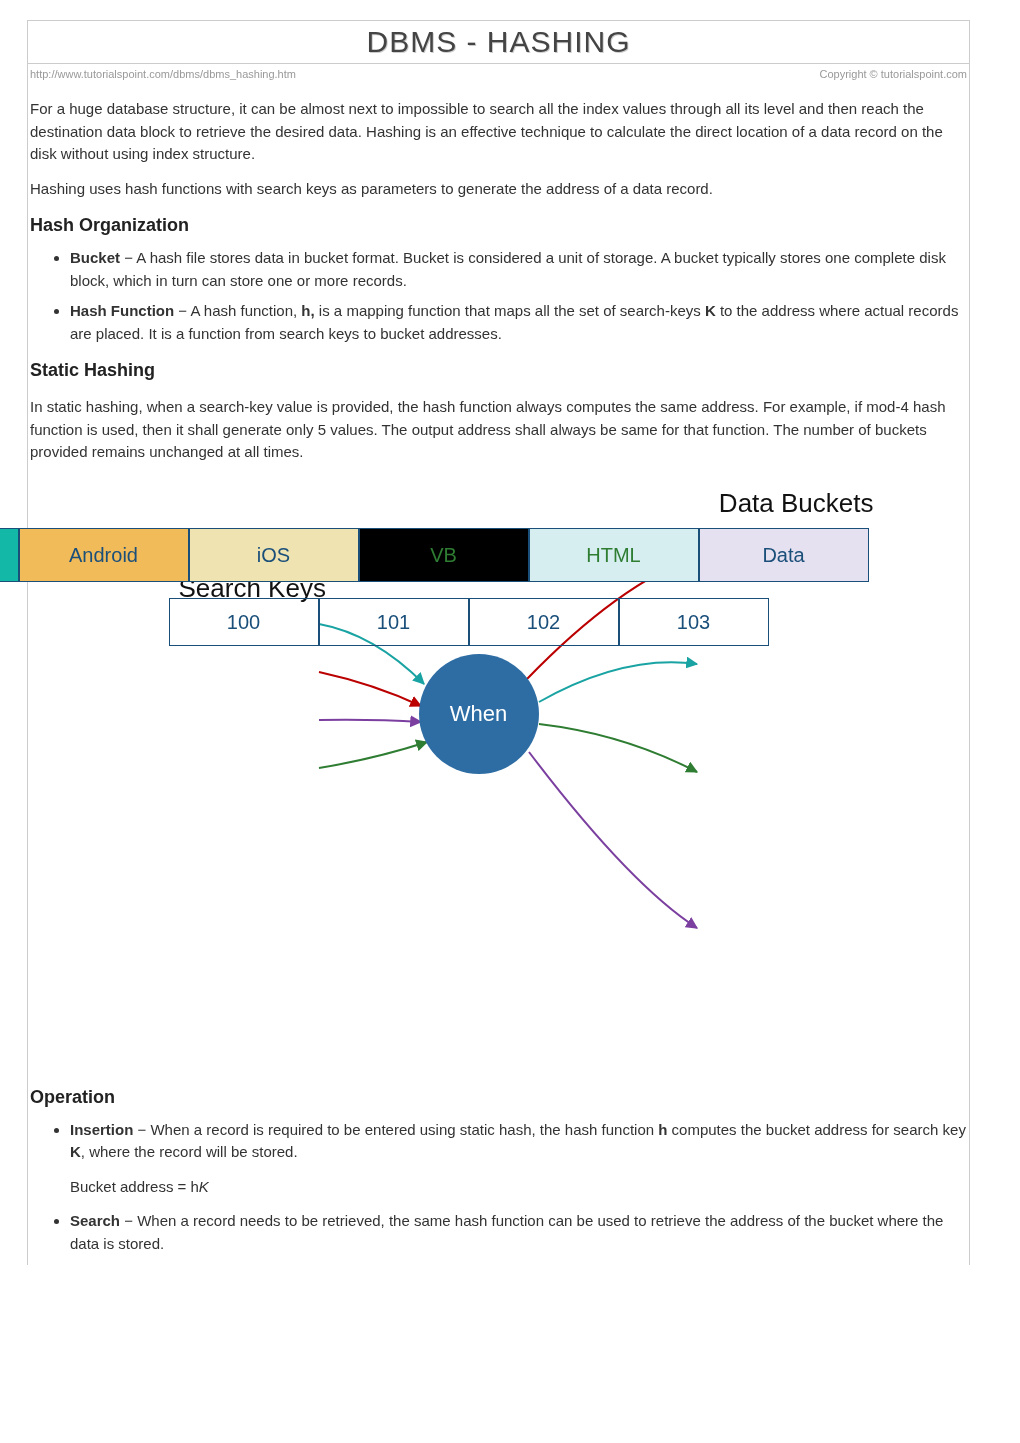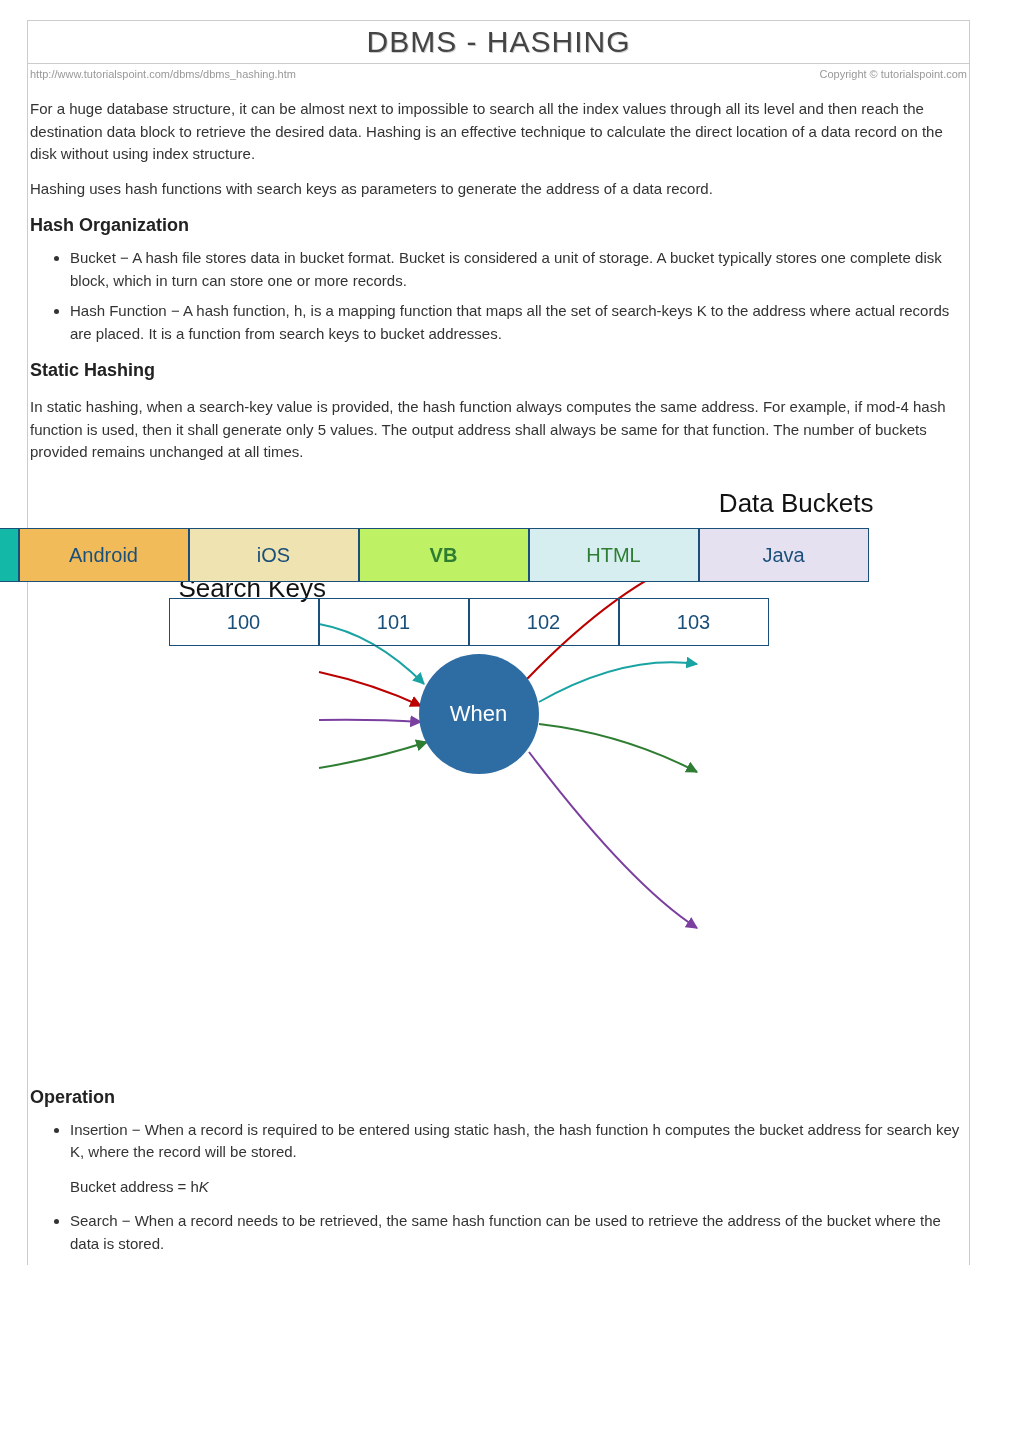--- a/index.html
+++ b/index.html
@@ -46,21 +46,21 @@
   }
   .content p { margin: 12px 0; }
   .content h2 {
     font-size: 18px;
     font-weight: bold;
     margin: 12px 0 8px 0;
     color: #222;
   }
   .content ul { margin: 8px 0; padding-left: 40px; }
   .content li { margin: 8px 0; }
-  .content strong { font-weight: normal; }
+  .content strong { font-weight: bold; }
   .formula { margin-left: 40px; }
   
   .diagram {
     margin: 20px auto 30px auto;
     width: 780px;
     height: 570px;
     position: relative;
   }
   .diagram svg.arrows {
     position: absolute; top:0; left:0; width:100%; height:100%;
@@ -102,21 +102,21 @@
     font-size: 20px;
     color: #1a4f7a;
     margin-top: -1px;
   }
   .bucket-cell { width: 170px; height: 54px; background: #fff; }
   .bucket-cell.db { background:#fbe26b; }
   .bucket-cell.cpp { background:#fff; }
   .bucket-cell.java { background:#14b8a6;font-weight:bold; }
   .bucket-cell.android { background:#f2bb5a; }
   .bucket-cell.ios { background:#efe3b1; }
-  .bucket-cell.vb { background:#bef264; color:#2e7d32; font-weight:bold;}
+  .bucket-cell.vb { background:#000000; color:#2e7d32; font-weight:normal;}
   .bucket-cell.html { background:#d6eef0; color:#2e7d32; font-weight:normal;}
   .bucket-cell.perl { background:#e6e1f0; }
 </style>
 </head>
 <body>
 
 <div class="page">
   <div class="title-wrap">
     <h1 class="title">DBMS - HASHING</h1>
   </div>
@@ -158,21 +158,21 @@
       </div>
 
       <div class="buckets-col" style="right:20px; top:45px;">
         <div class="bucket-cell db">Database</div>
         <div class="bucket-cell cpp">C++</div>
         <div class="bucket-cell java">Java</div>
         <div class="bucket-cell android">Android</div>
         <div class="bucket-cell ios">iOS</div>
         <div class="bucket-cell vb">VB</div>
         <div class="bucket-cell html">HTML</div>
-        <div class="bucket-cell perl">Java</div>
+        <div class="bucket-cell perl">Data</div>
       </div>
 
       <svg class="arrows">
         <defs>
           <marker id="arr-green" viewBox="0 0 10 10" refX="9" refY="5" markerWidth="6" markerHeight="6" orient="auto">
               <path d="M0,0 L10,5 L0,10 z" fill="#2e7d32"></path>
             </marker>
           <marker id="arr-red" viewBox="0 0 10 10" refX="9" refY="5" markerWidth="6" markerHeight="6" orient="auto">
               <path d="M0,0 L10,5 L0,10 z" fill="#b00"></path>
             </marker>

